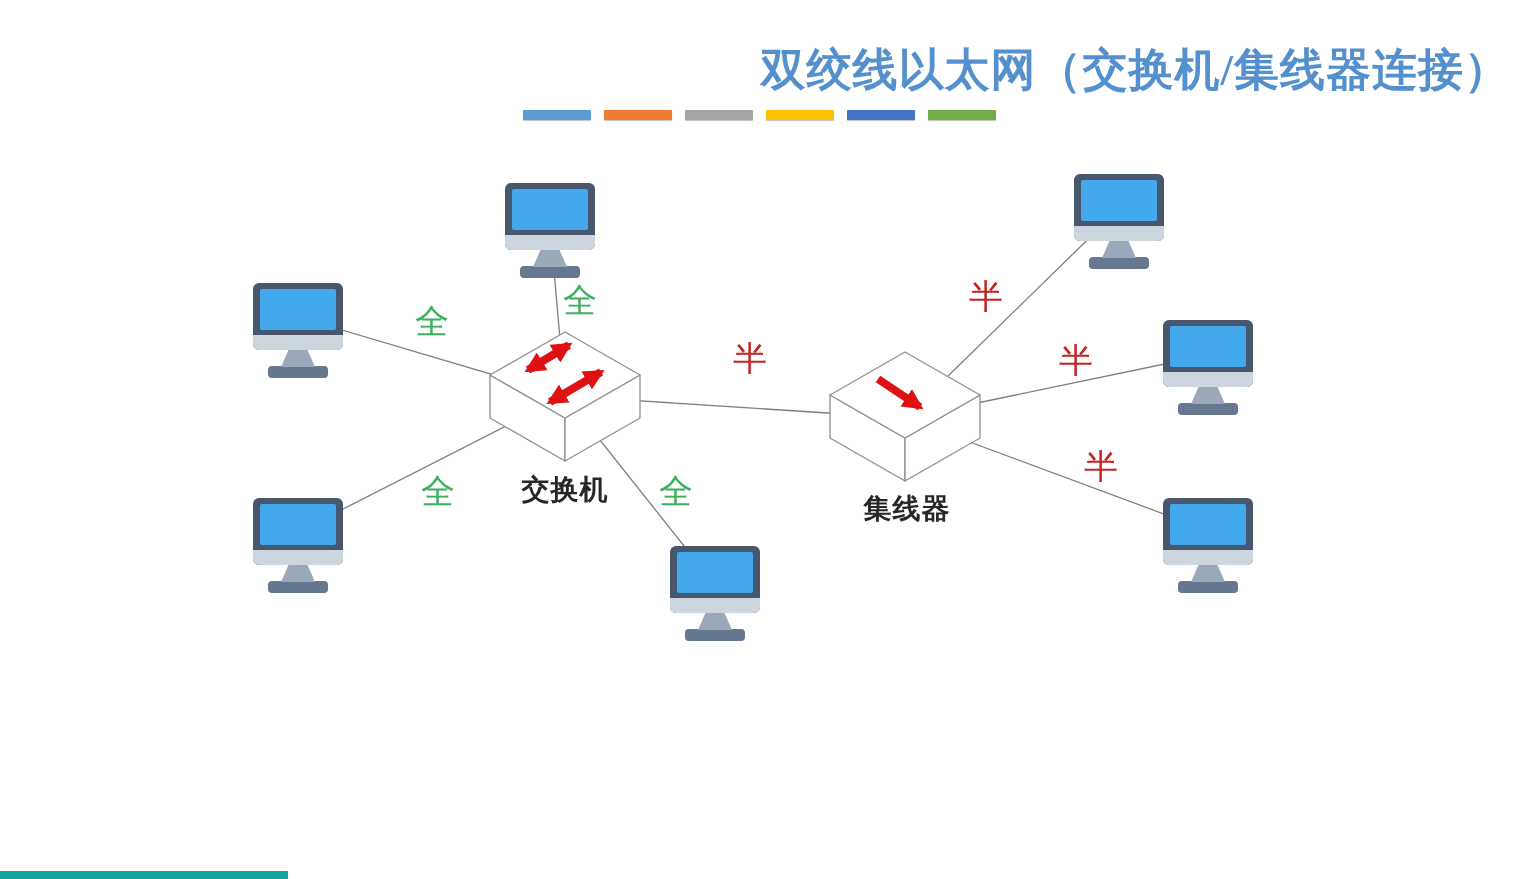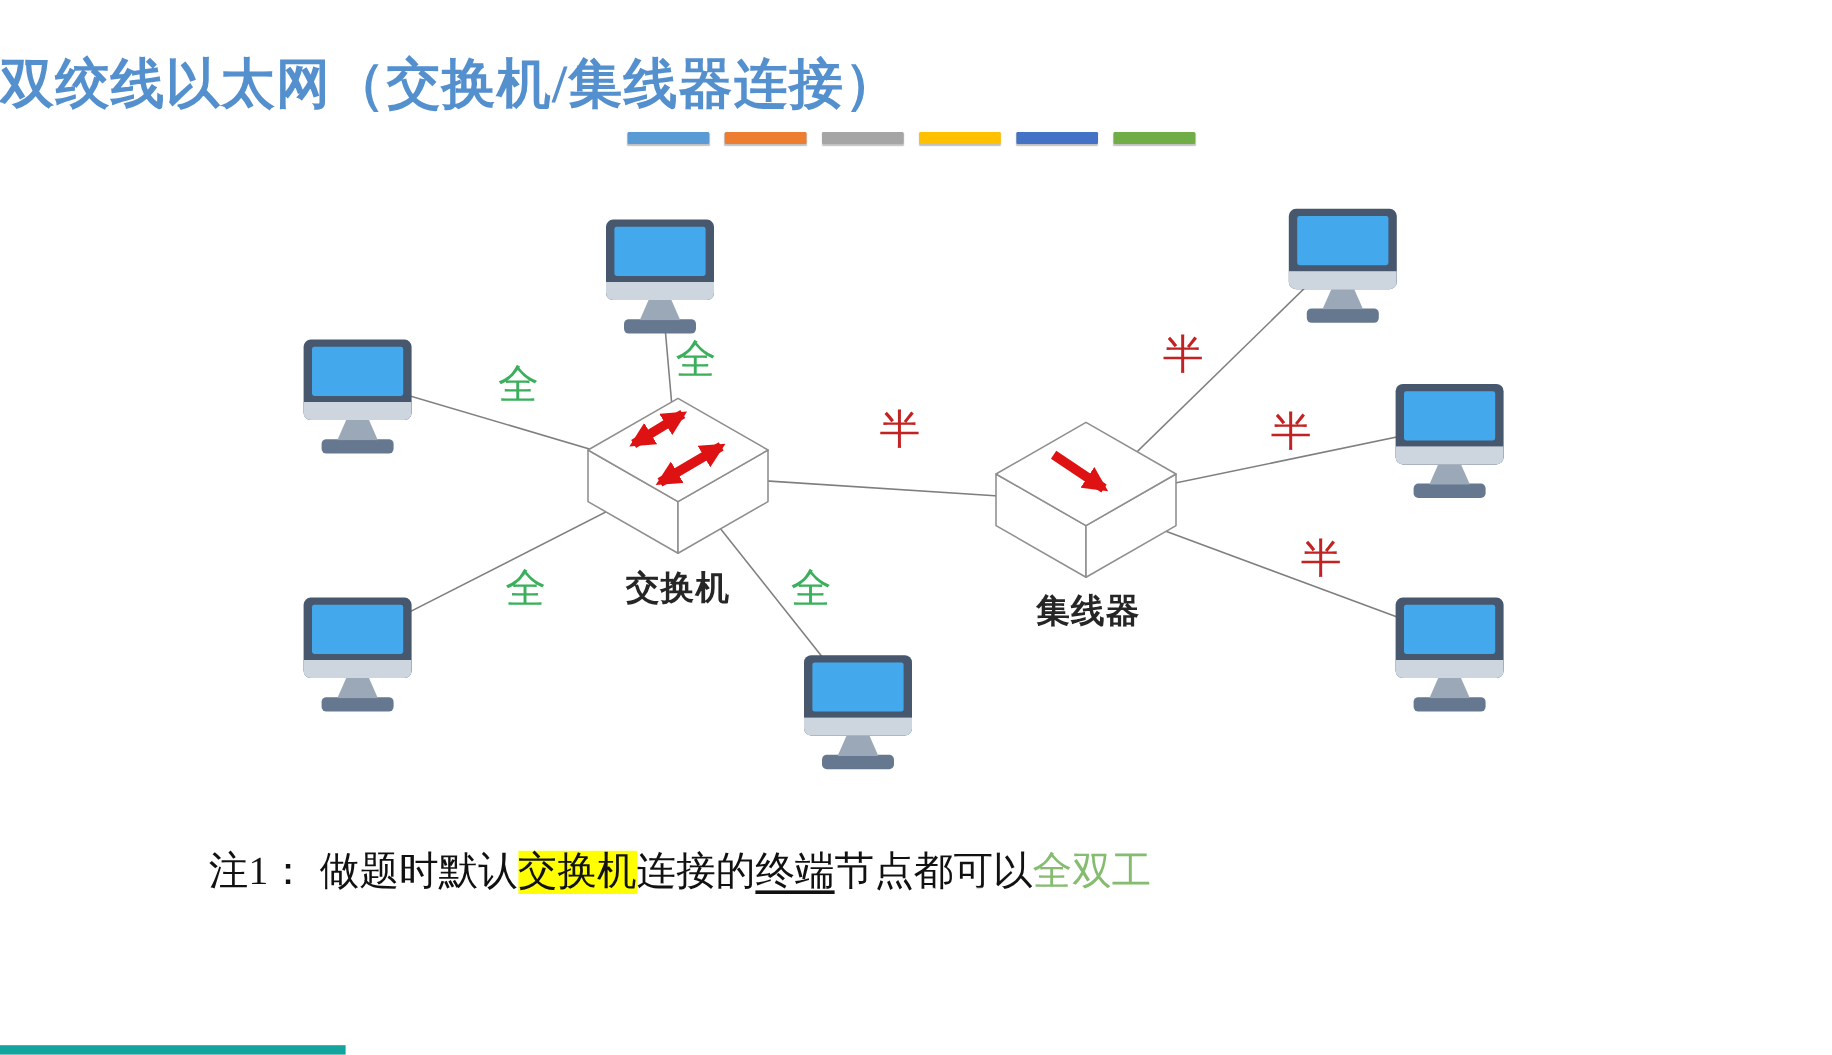--- a/index.html
+++ b/index.html
@@ -4,21 +4,21 @@
 <style>
   html,body{margin:0;padding:0;}
   body{
     width:1527px;height:879px;overflow:hidden;background:#fff;position:relative;
     font-family:"Liberation Serif","DejaVu Serif",serif;
   }
   .stage{position:absolute;left:0;top:0;width:1527px;height:879px;}
 
   
   .title{
-    position:absolute;left:0;top:40px;width:1510px;text-align:left;z-index:2;
+    position:absolute;left:0;top:40px;width:1510px;text-align:right;z-index:2;
     font-size:45px;font-weight:bold;color:var(--title-blue);letter-spacing:1px;
   }
 
   
   .bars{position:absolute;left:523px;top:110px;display:flex;gap:13px;z-index:2;}
   .bar{width:68px;height:10px;border-radius:1px;box-shadow:0 1px 1px rgba(0,0,0,.25);}
 
   
   svg.diagram{position:absolute;left:0;top:0;z-index:1;}
   .link-line{stroke:var(--link-line);stroke-width:1.3;fill:none;}
@@ -177,21 +177,20 @@
   <span class="link-label full" style="left:676px;top:492px;">全</span>
   <span class="link-label half" style="left:750px;top:359px;">半</span>
   <span class="link-label half" style="left:986px;top:297px;">半</span>
   <span class="link-label half" style="left:1076px;top:361px;">半</span>
   <span class="link-label half" style="left:1101px;top:467px;">半</span>
 
   <span class="node-label" style="left:565px;top:490px;">交换机</span>
   <span class="node-label" style="left:907px;top:509px;">集线器</span>
 
   <div class="notes">
-    <p><span class="note-prefix">注1：</span><span>做题时默认</span><span class="hl-yellow">交换机</span><span>连接的</span><span class="u-line">终端</span><span>节点都可以</span><span class="txt-green">全双工</span></p>
   </div>
 
   <span class="wm wm1">骆-槑</span>
   <span class="wm wm2">3493123707307535</span>
 
   <div class="footer-bar"></div>
 
 </div>
 
 </body></html>

